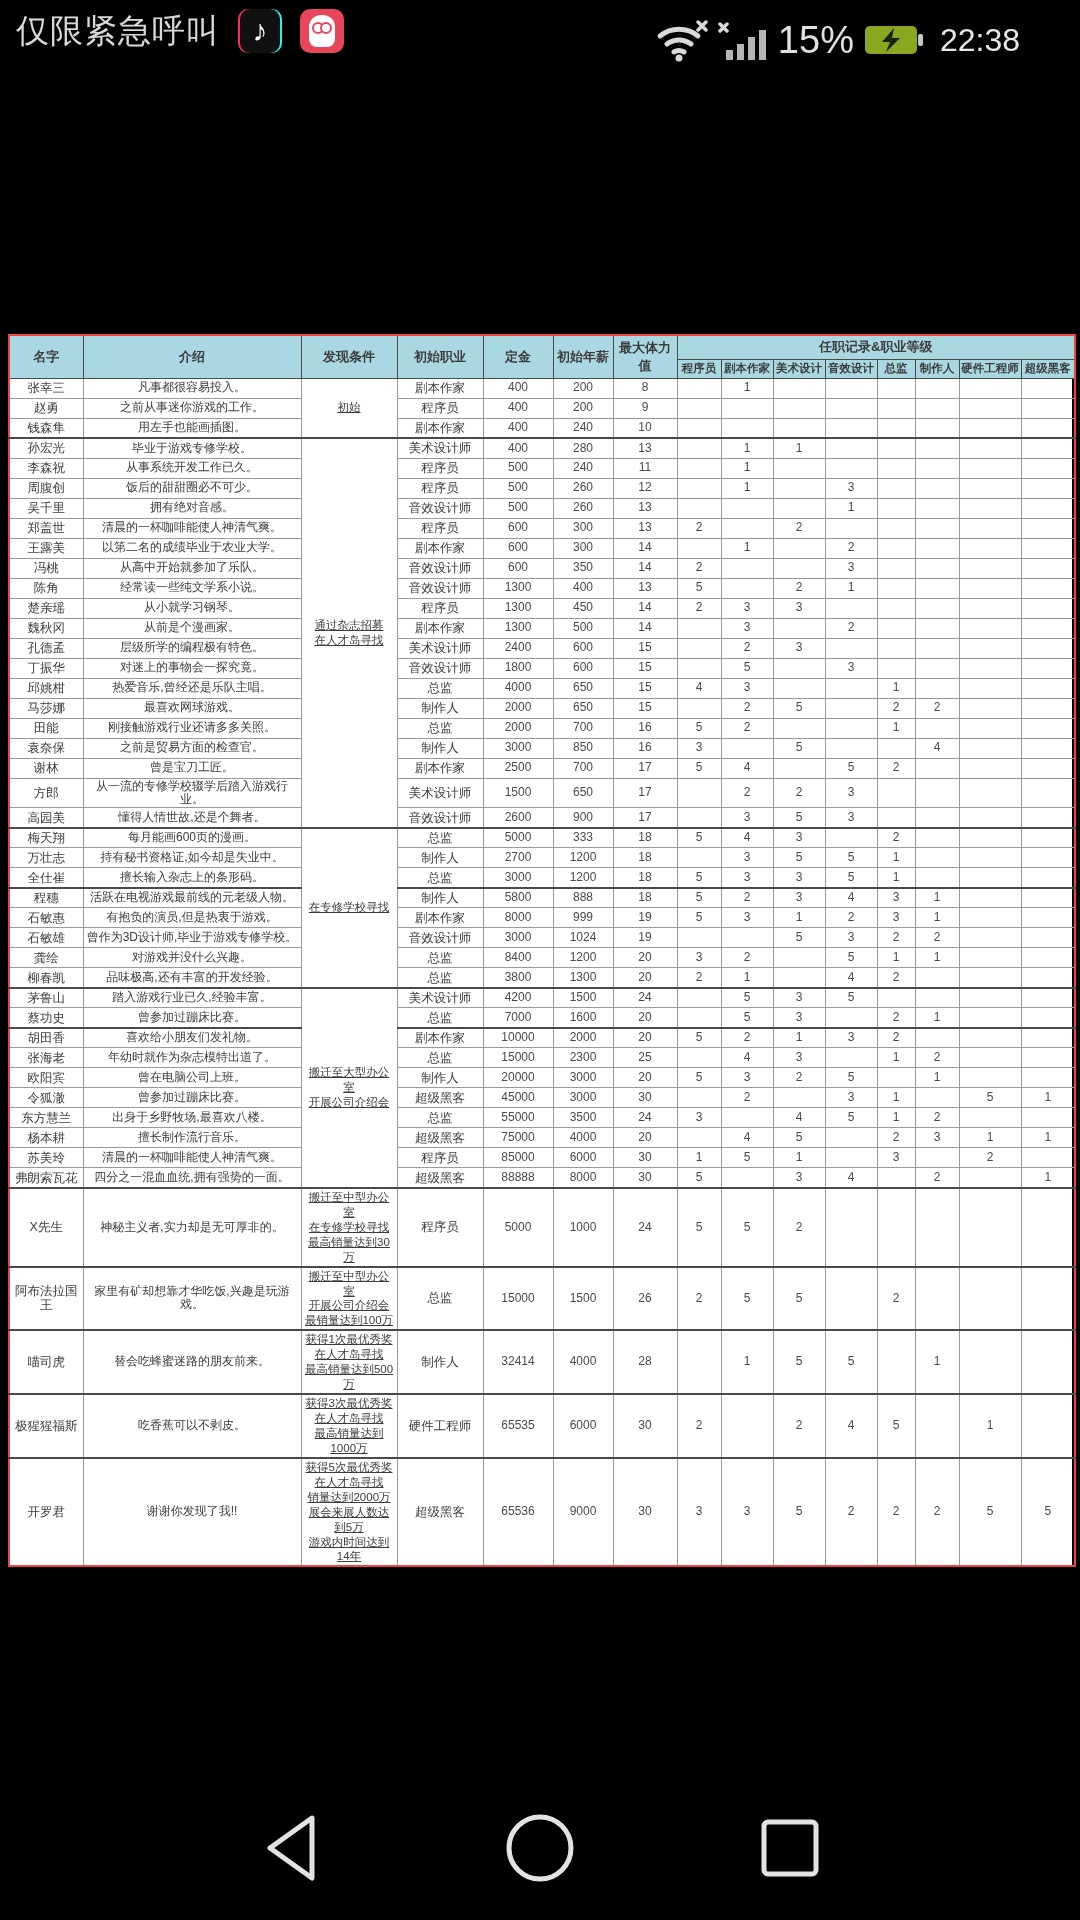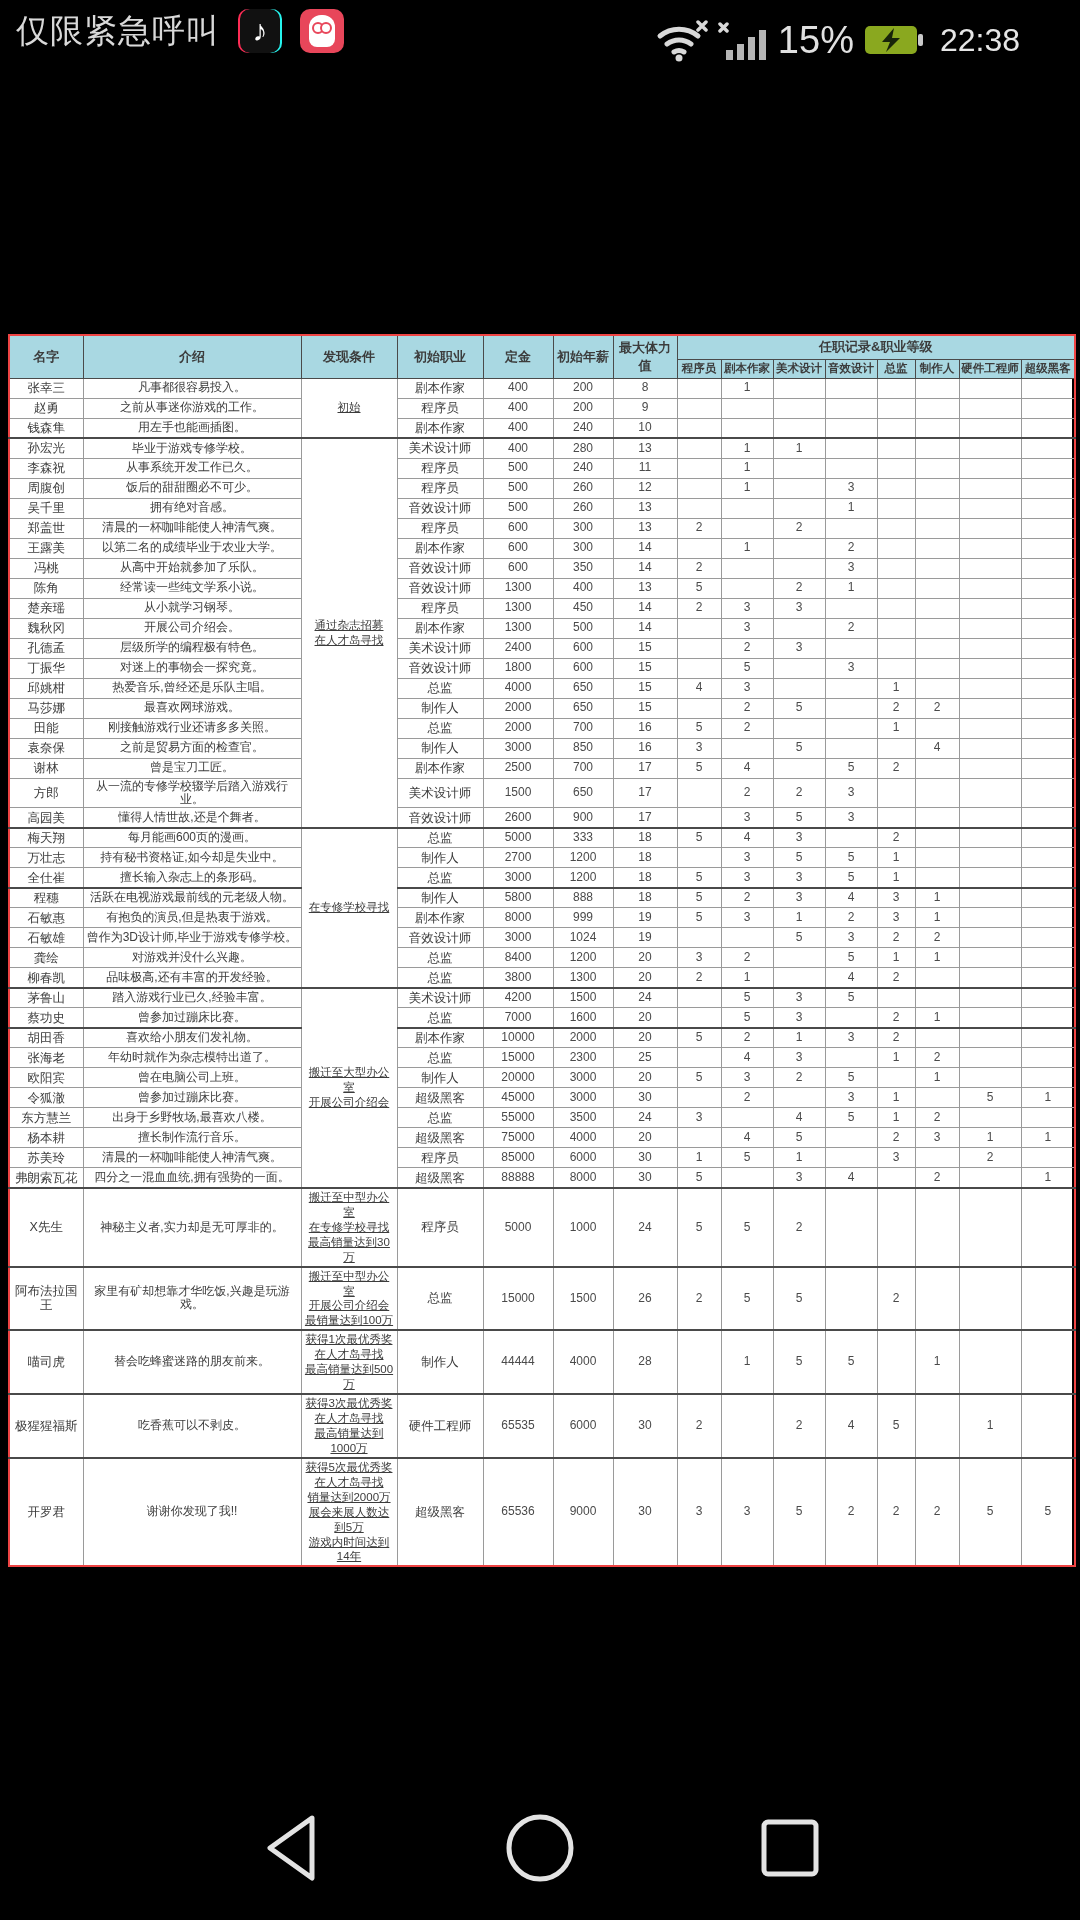--- a/index.html
+++ b/index.html
@@ -310,21 +310,21 @@
             <td class="num">3</td>
             <td class="num">3</td>
             <td class="num"></td>
             <td class="num"></td>
             <td class="num"></td>
             <td class="num"></td>
             <td class="num"></td>
           </tr>
           <tr>
             <td>魏秋冈</td>
-            <td class="intro">开展公司介绍会。</td>
+            <td class="intro">从前是个漫画家。</td>
             <td>剧本作家</td>
             <td class="num">1300</td>
             <td class="num">500</td>
             <td class="num">14</td>
             <td class="num"></td>
             <td class="num">3</td>
             <td class="num"></td>
             <td class="num">2</td>
             <td class="num"></td>
             <td class="num"></td>
@@ -804,21 +804,21 @@
             <td class="num"></td>
             <td class="num"></td>
           </tr>
           <tr class="thick">
             <td>喵司虎</td>
             <td class="intro">替会吃蜂蜜迷路的朋友前来。</td>
             <td class="cond" rowspan="1">获得1次最优秀奖
 在人才岛寻找
 最高销量达到500万</td>
             <td>制作人</td>
-            <td class="num">44444</td>
+            <td class="num">32414</td>
             <td class="num">4000</td>
             <td class="num">28</td>
             <td class="num"></td>
             <td class="num">1</td>
             <td class="num">5</td>
             <td class="num">5</td>
             <td class="num"></td>
             <td class="num">1</td>
             <td class="num"></td>
             <td class="num"></td>

